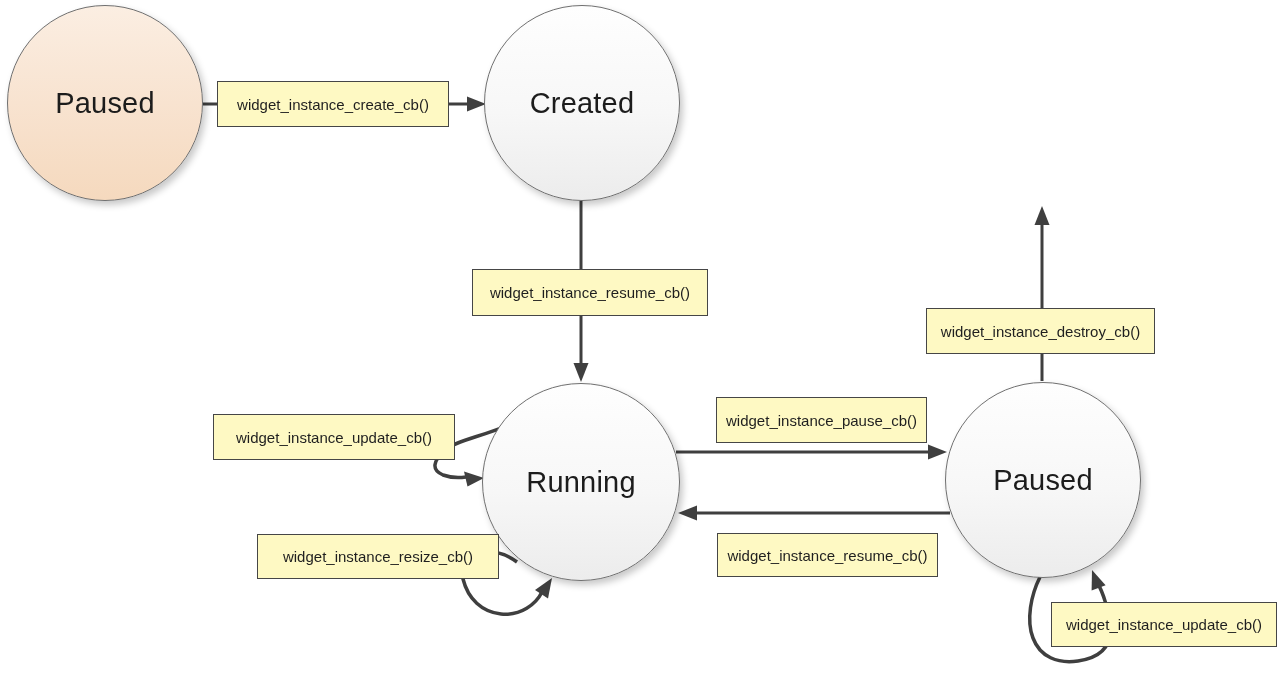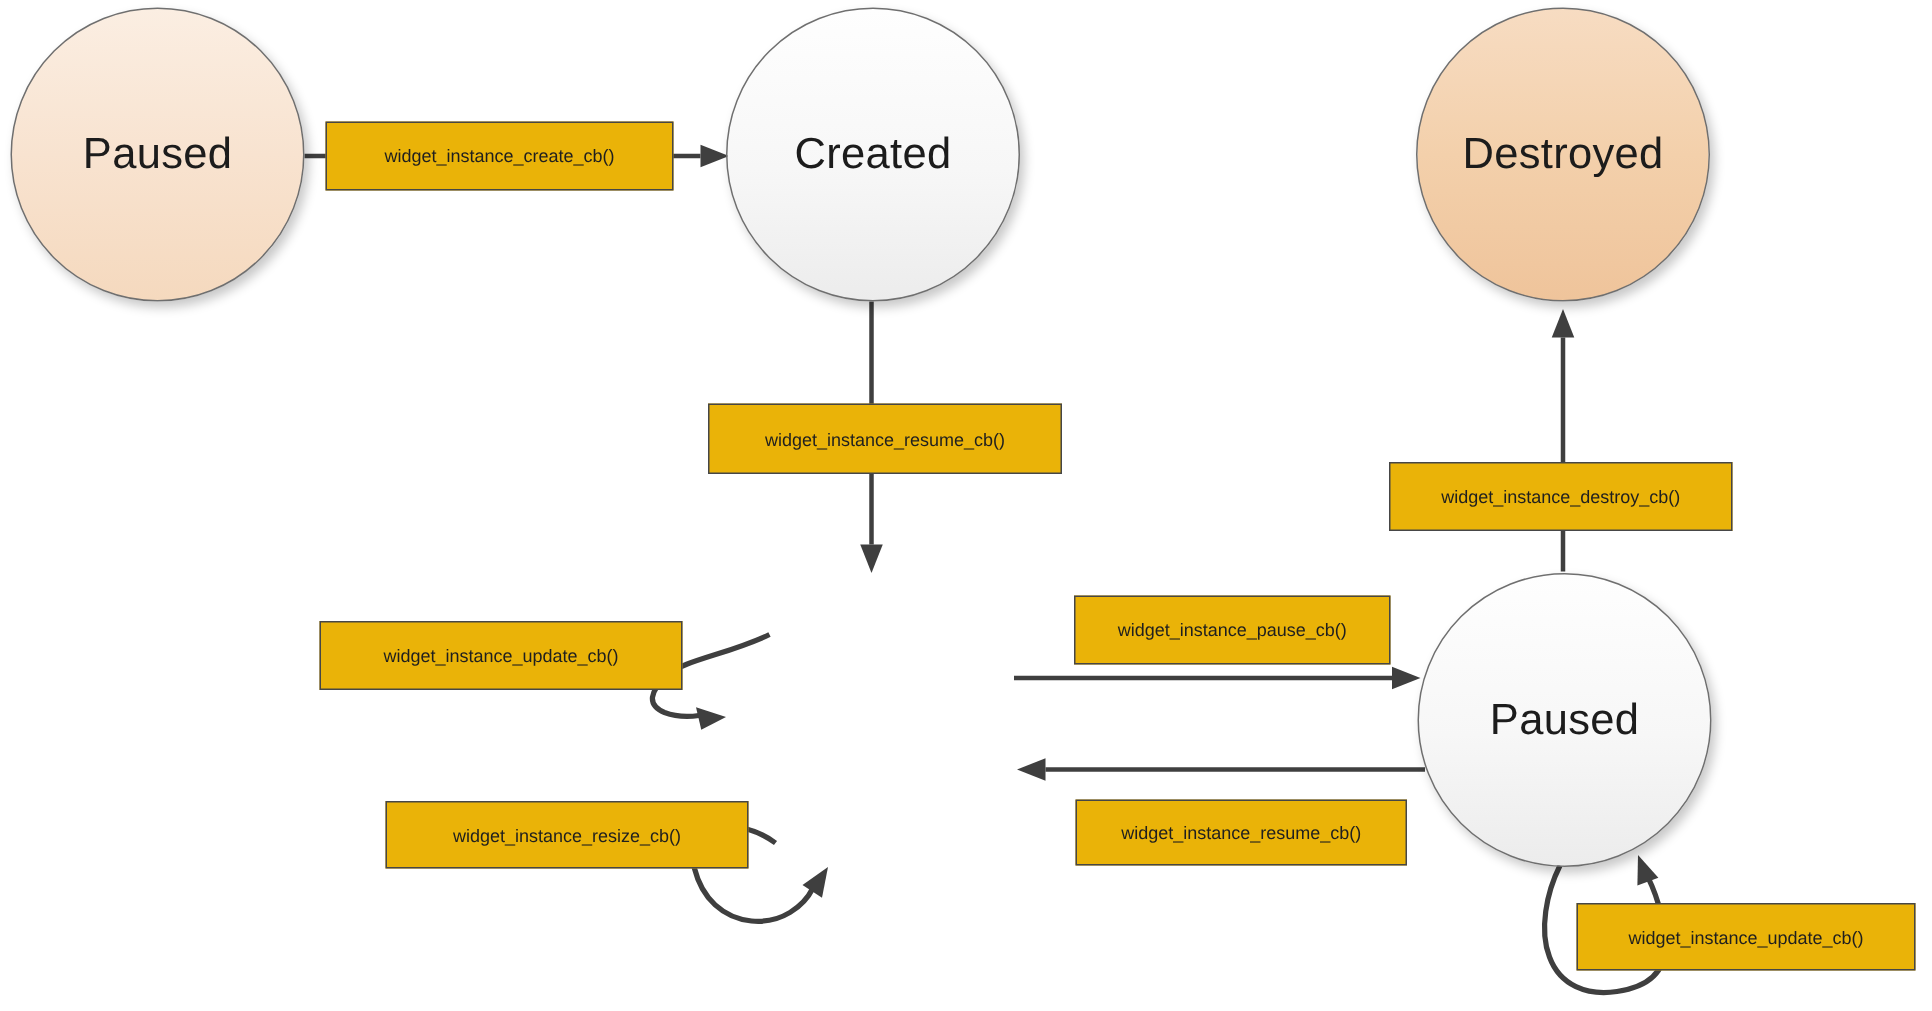--- a/index.html
+++ b/index.html
@@ -17,23 +17,23 @@
     display:flex;align-items:center;justify-content:center;
     font-size:29px;color:#1c1c1c;letter-spacing:0.2px;
     border:1px solid #6f6f6f;
     box-shadow:3px 4px 7px rgba(0,0,0,0.22);
     box-sizing:border-box;
   }
   .state.white{background:linear-gradient(180deg,#fefefe 0%,#f7f7f7 55%,#ececec 100%);}
   .state.peach{background:linear-gradient(180deg,#fbeee2 0%,#f8e3d0 50%,#f5d9be 100%);}
   .state.orange{background:linear-gradient(180deg,#f7dcc2 0%,#f3d0ab 50%,#efc49b 100%);}
   .tlabel{
-    position:absolute;background:#eab308;border:1.5px solid #464646;
+    position:absolute;background:#fef9c3;border:1.5px solid #464646;
     display:flex;align-items:center;justify-content:center;
-    font-size:12px;color:#1f1f1f;box-sizing:border-box;white-space:nowrap;
+    font-size:15px;color:#1f1f1f;box-sizing:border-box;white-space:nowrap;
   }
 </style>
 </head>
 <body>
 
 <div class="canvas">
 
   <svg class="edges" viewBox="0 0 1288 674">
 
     <g>
@@ -78,24 +78,24 @@
   </svg>
 
   <div class="state peach" style="left:7px;top:5px;width:196px;height:196px;">
     <span>Paused</span>
   </div>
 
   <div class="state white" style="left:484px;top:5px;width:196px;height:196px;">
     <span>Created</span>
   </div>
 
-  <div class="state orange" style="left:944px;top:5px;width:196px;height:196px;">
-    <span>Destroyed</span>
+
+  <div class="state white" style="left:482px;top:383px;width:198px;height:198px;">
+    <span>Running</span>
   </div>
-
 
   <div class="state white" style="left:945px;top:382px;width:196px;height:196px;">
     <span>Paused</span>
   </div>
 
   <div class="tlabel" style="left:217px;top:81px;width:232px;height:46px;">
     <span>widget_instance_create_cb()</span>
   </div>
 
   <div class="tlabel" style="left:472px;top:269px;width:236px;height:47px;">

